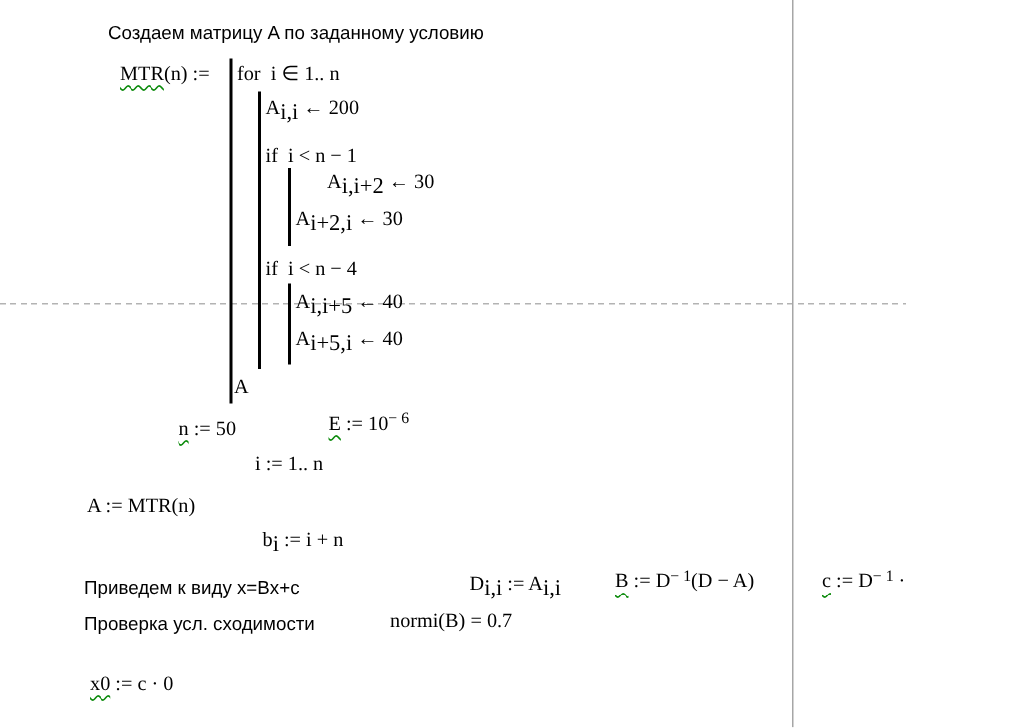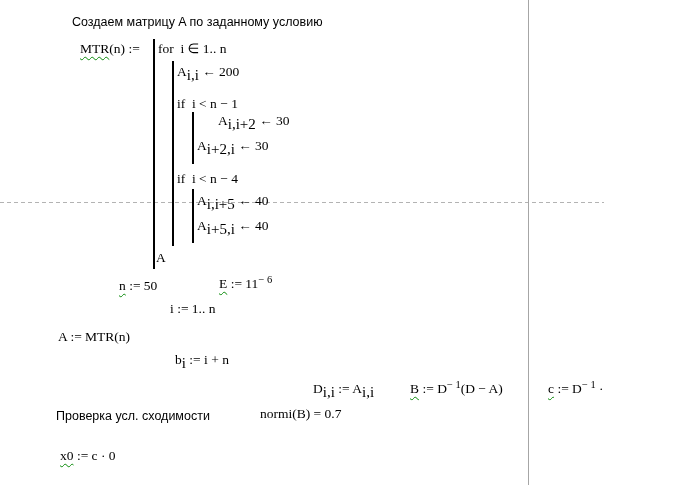--- a/index.html
+++ b/index.html
@@ -84,28 +84,29 @@
   <div class="math" style="left:177px; top:171px;">if  i &lt; n − 4</div>
 
   <div class="math" style="left:197px; top:193px;"><span>A</span><span class="sb">i,i+5</span><span> ← 40</span></div>
 
   <div class="math" style="left:197px; top:218px;"><span>A</span><span class="sb">i+5,i</span><span> ← 40</span></div>
 
   <div class="math" style="left:156px; top:250px;">A</div>
 
   <div class="math" style="left:119px; top:278px;"><span class="squiggle">n</span><span> := 50</span></div>
 
-  <div class="math" style="left:219px; top:272px;"><span class="squiggle">E</span><span> := 11</span><span class="sp">− 6</span></div>
+  <div class="math" style="left:219px; top:272px;"><span class="squiggle">E</span><span> := 10</span><span class="sp">− 6</span></div>
 
   <div class="math" style="left:170px; top:301px;">i := 1.. n</div>
 
   <div class="math" style="left:58px; top:329px;">A := MTR(n)</div>
 
   <div class="math" style="left:175px; top:352px;"><span>b</span><span class="sb">i</span><span> := i + n</span></div>
 
+  <div class="sans" style="left:56px; top:385px;">Приведем к виду x=Bx+c</div>
 
   <div class="math" style="left:313px; top:381px;"><span>D</span><span class="sb">i,i</span><span> := A</span><span class="sb">i,i</span></div>
 
   <div class="math" style="left:410px; top:377px;"><span class="squiggle">B</span><span> := D</span><span class="sp">− 1</span><span>(D − A)</span></div>
 
   <div class="math" style="left:548px; top:377px;"><span class="squiggle">c</span><span> := D</span><span class="sp">− 1</span><span> · b</span></div>
 
   <div class="sans" style="left:56px; top:409px;">Проверка усл. сходимости</div>
 
   <div class="math" style="left:244px; top:406px;margin-left:16px;">normi(B) = 0.7</div>

